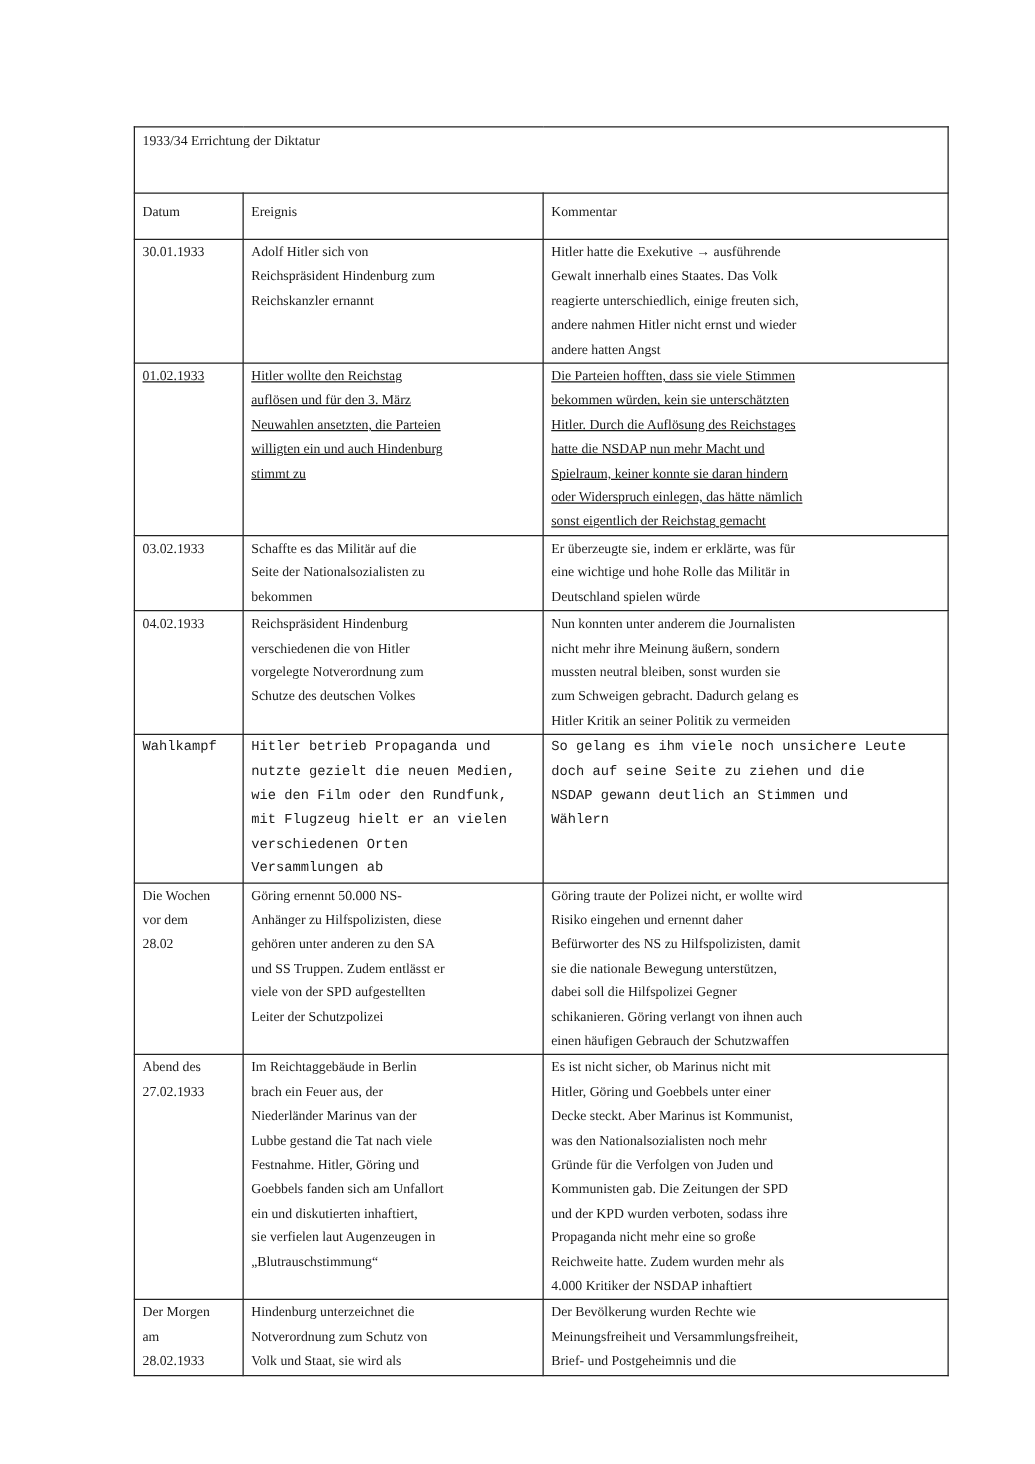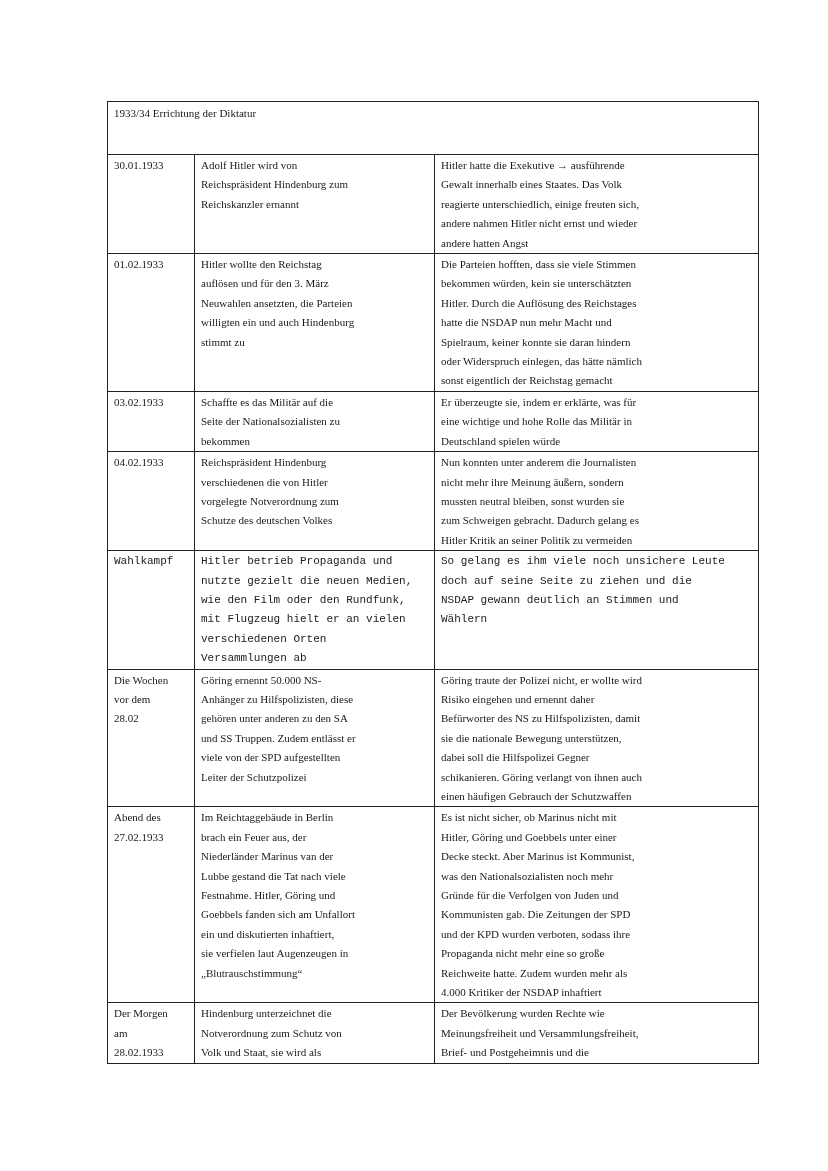--- a/index.html
+++ b/index.html
@@ -35,21 +35,21 @@
     .title-cell {
       height: 50px;
       padding-top: 2px !important;
     }
     .header-row td { height: 30px; padding-top: 6px !important; }
     .col-date { width: 87px; }
     .col-event { width: 240px; }
     .col-comment { width: 324px; }
     .row td { padding-top: 1px !important; }
     .r1 td { height: 97px; }
-    .r2 td { height: 133px; }
+    .r2 td { height: 133px; text-decoration: underline; }
     .r3 td { height: 58px; }
     .r4 td { height: 96px; }
     .r5 td { height: 115px; font-family: Liberation Mono, monospace; }
     .r6 td { height: 134px; }
     .r7 td { height: 191px; }
     .r8 td { height: 57px; }
     .line { display: block; white-space: nowrap; }
   </style>
 </head>
 <body>
@@ -57,26 +57,31 @@
 <table class="doc-table">
   <colgroup>
     <col class="col-date">
     <col class="col-event">
     <col class="col-comment">
   </colgroup>
   <tbody id="table-body">
     <tr>
       <td class="title-cell" colspan="3">1933/34 Errichtung der Diktatur</td>
     </tr>
+    <tr class="header-row">
+      <td>Datum</td>
+      <td>Ereignis</td>
+      <td>Kommentar</td>
+    </tr>
   <tr class="row r1">
         <td>
           <span class="line">30.01.1933</span>
         </td>
         <td>
-          <span class="line">Adolf Hitler wird von</span>
+          <span class="line">Adolf Hitler sich von</span>
           <span class="line">Reichspräsident Hindenburg zum</span>
           <span class="line">Reichskanzler ernannt</span>
         </td>
         <td>
           <span class="line">Hitler hatte die Exekutive → ausführende</span>
           <span class="line">Gewalt innerhalb eines Staates. Das Volk</span>
           <span class="line">reagierte unterschiedlich, einige freuten sich,</span>
           <span class="line">andere nahmen Hitler nicht ernst und wieder</span>
           <span class="line">andere hatten Angst</span>
         </td>

